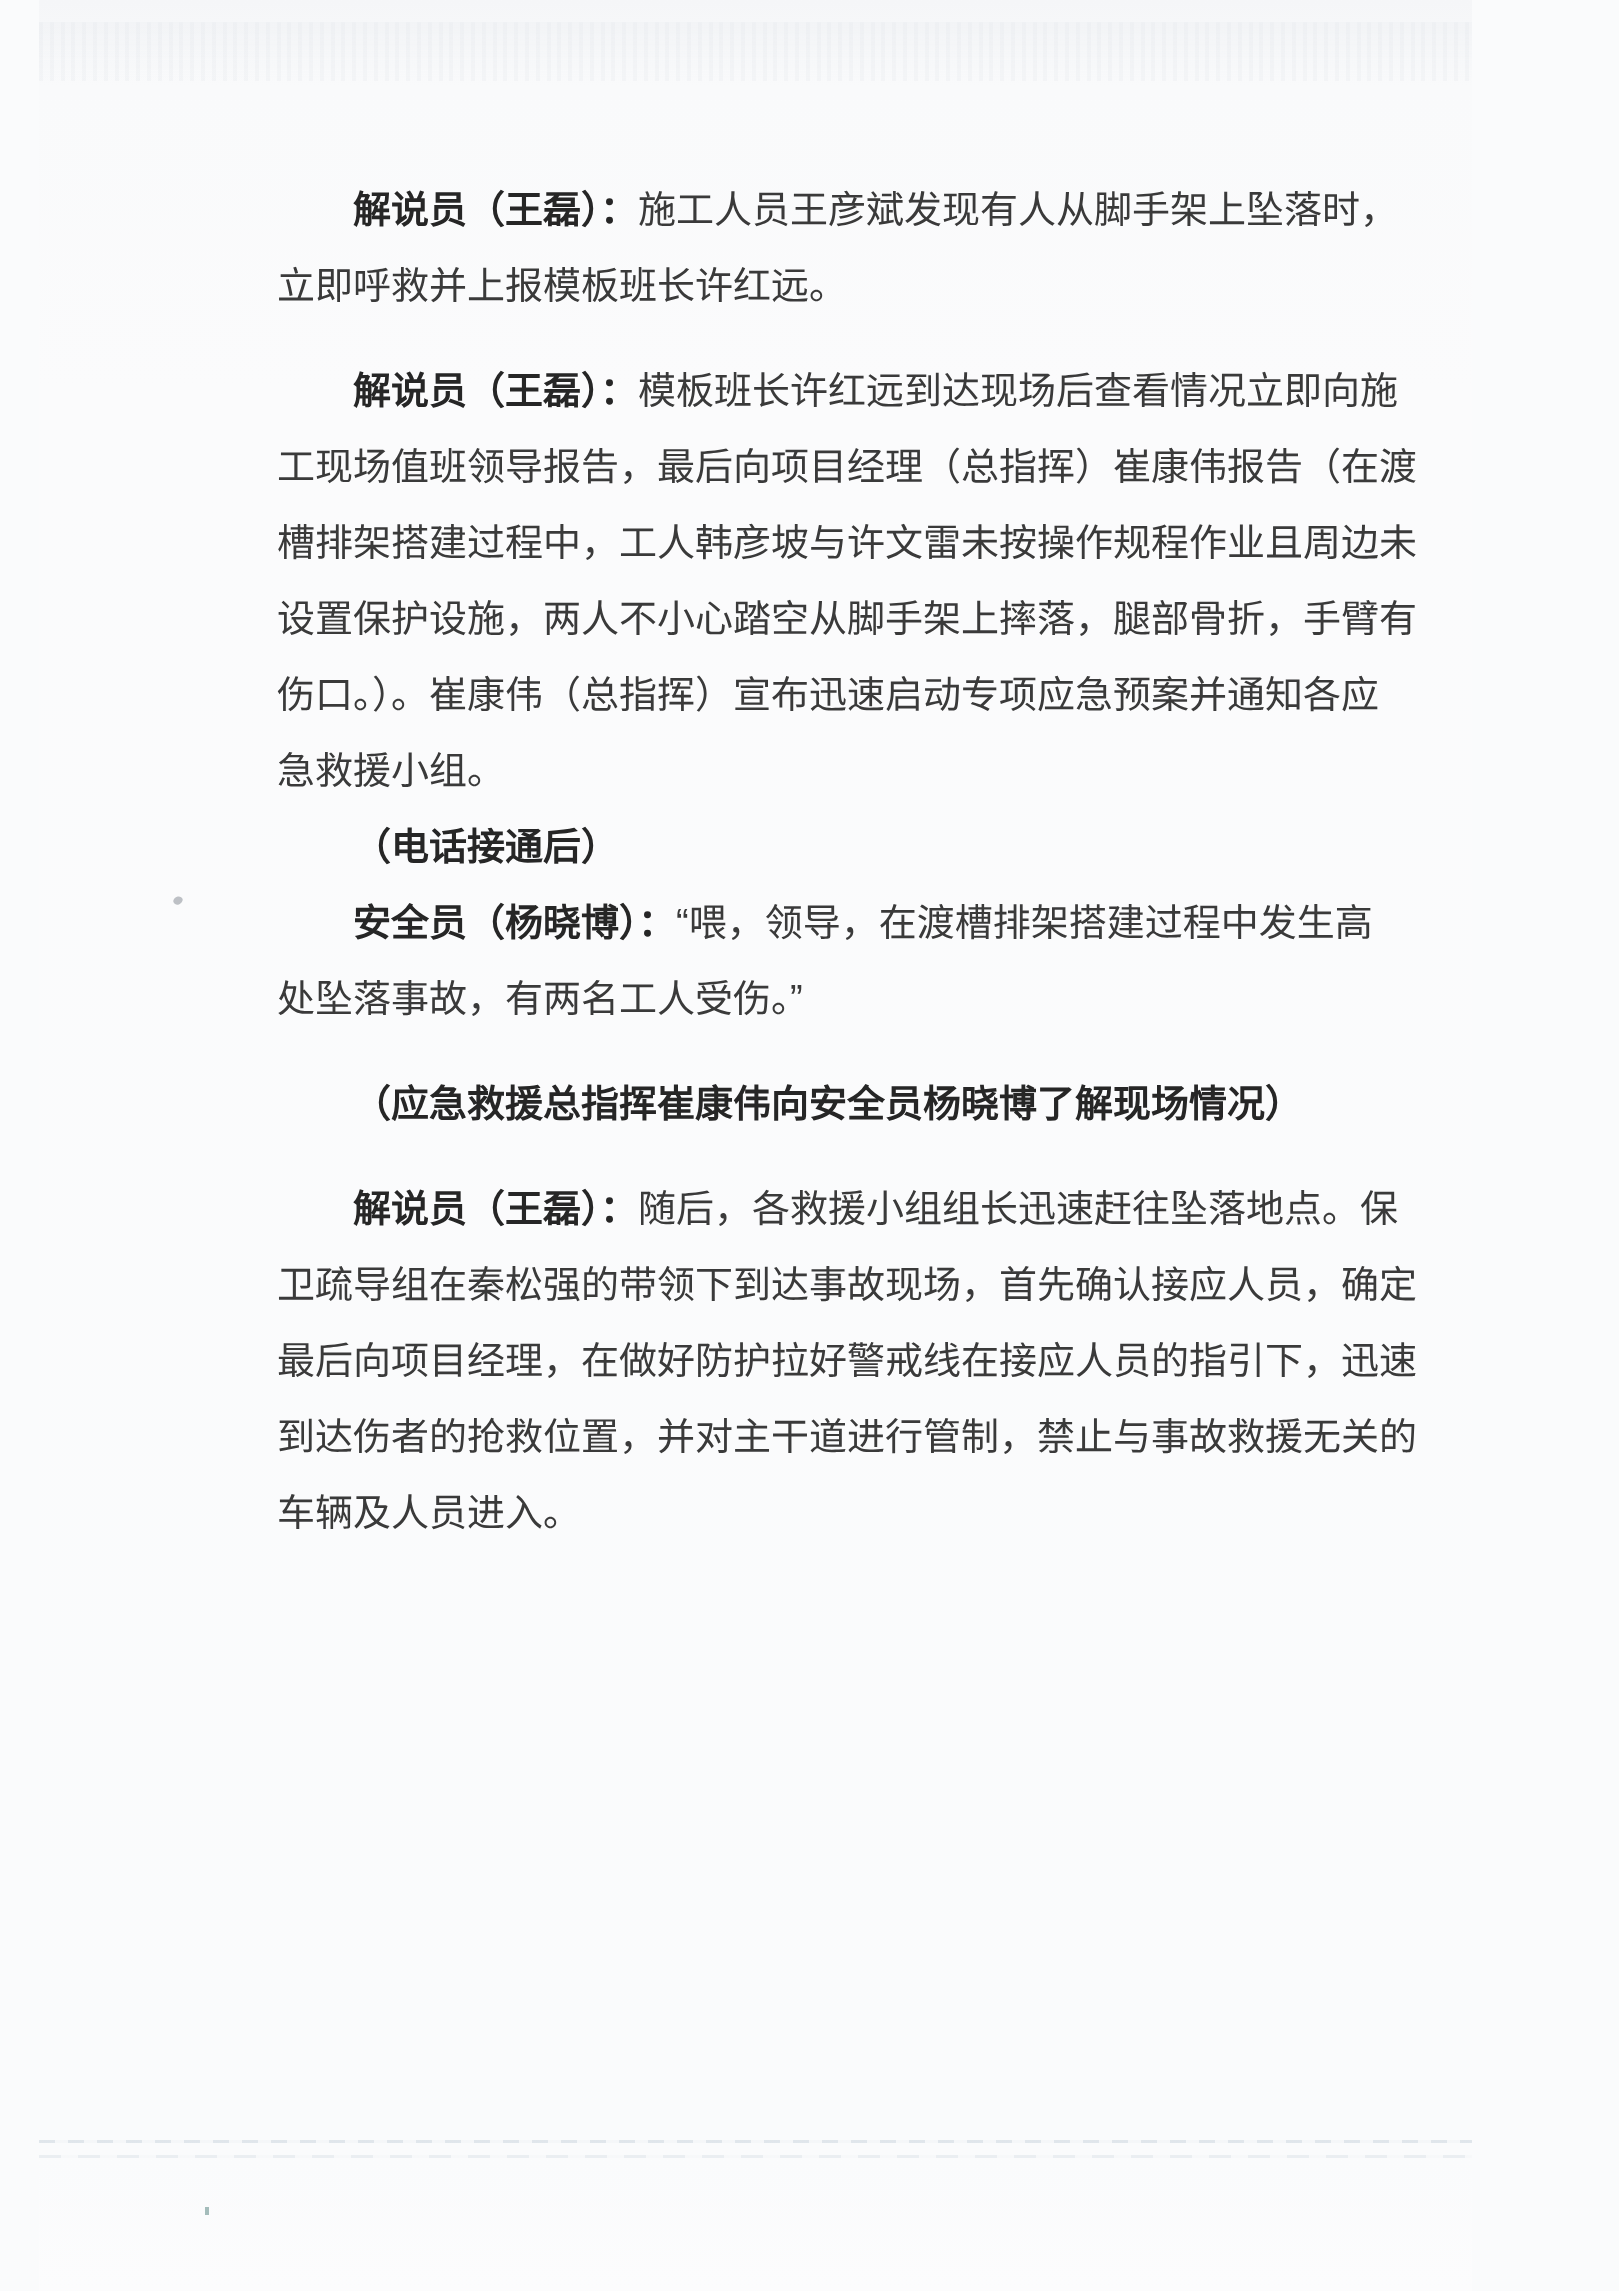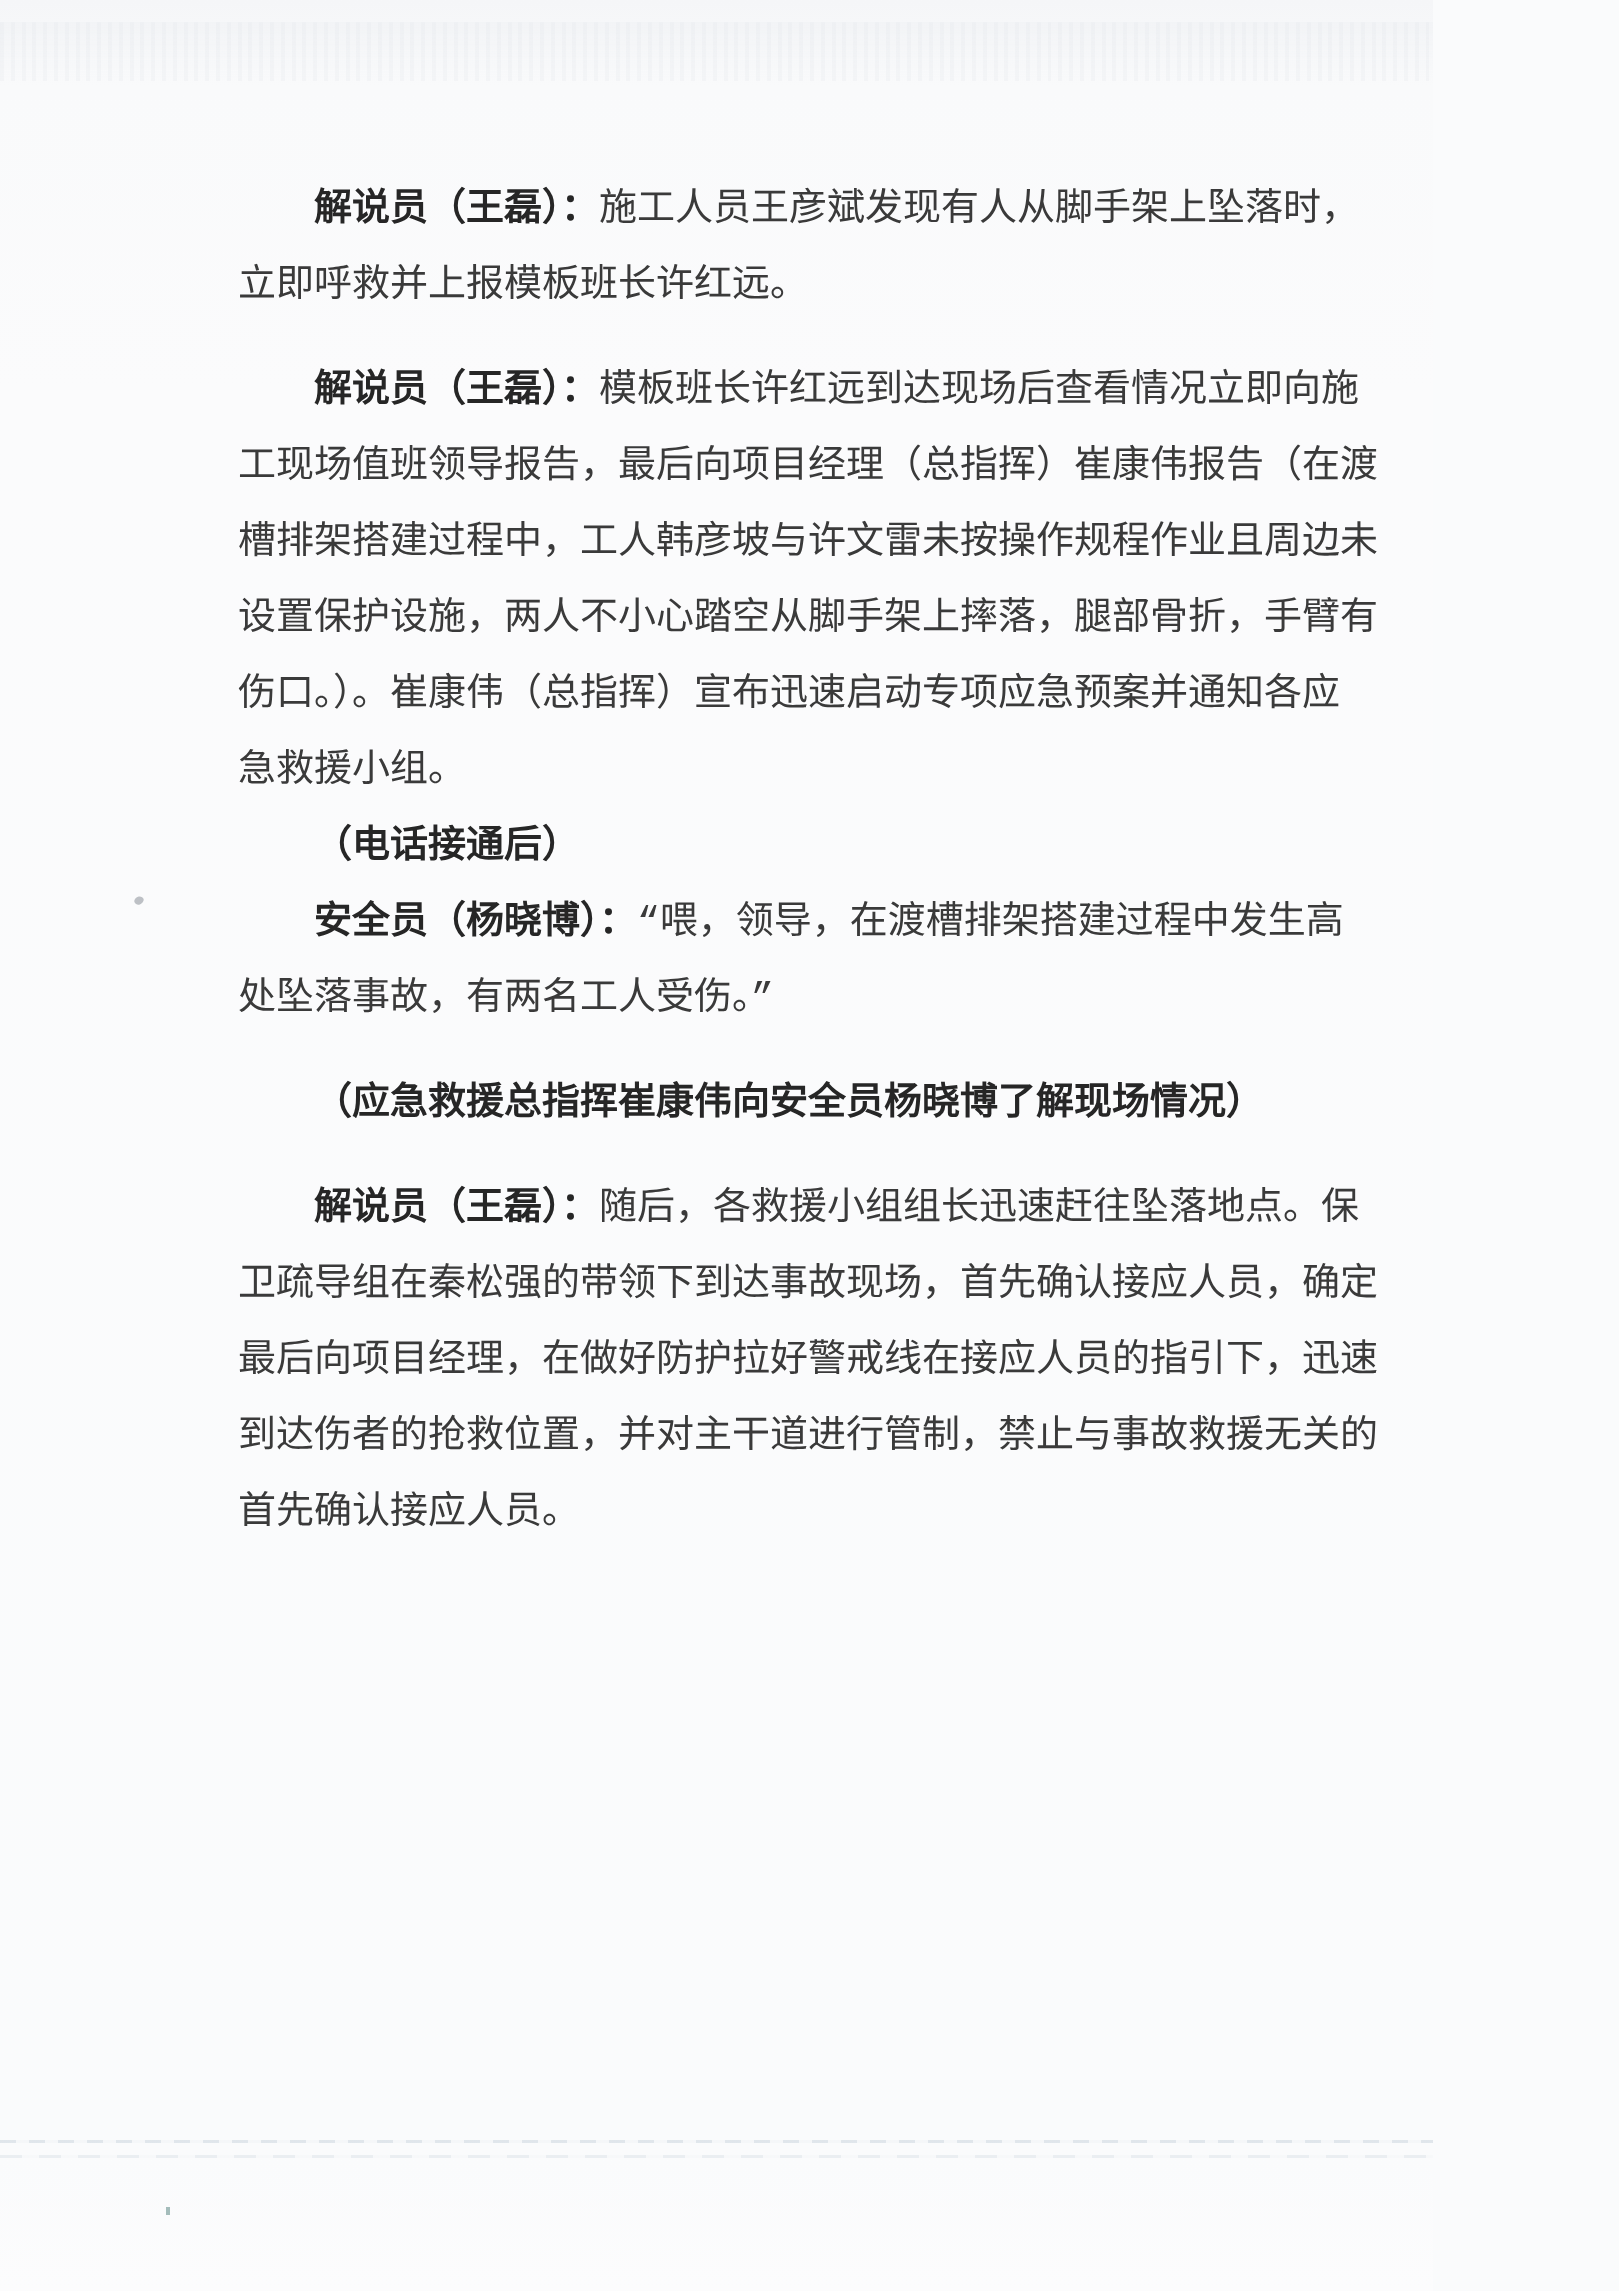--- a/index.html
+++ b/index.html
@@ -7,21 +7,22 @@
     padding: 0;
     background: #fafbfc;
   }
   .page {
     position: relative;
     width: 1433px;
     height: 2292px;
     overflow: hidden;
     background:
       linear-gradient(180deg, #f5f6f8 0px, #f9fafb 88px, #fbfbfc 392px, #fafbfc 2156px, #fcfcfd 2292px);
-    font-family: Liberation Mono, monospace;
+    font-family: Liberation Sans, sans-serif;
+    margin-left: 39px;
   }
   
   .band-top {
     position: absolute;
     left: 0; top: 21.6px;
     width: 100%; height: 59px;
     background:
       repeating-linear-gradient(90deg, rgba(205,210,218,0.20) 0 3.9px, rgba(255,255,255,0) 3.9px 10.8px),
       linear-gradient(180deg, rgba(222,226,232,0.25), rgba(255,255,255,0));
     opacity: .6;
@@ -111,21 +112,21 @@
       <div class="para gap">
       </div>
       <div class="para gap">
         <div class="line first"><span class="run b">（应急救援总指挥崔康伟向安全员杨晓博了解现场情况）</span></div>
       </div>
       <div class="para gap">
         <div class="line first"><span class="run b">解说员（王磊）：</span><span class="run">随后，各救援小组组长迅速赶往坠落地点。保</span></div>
         <div class="line"><span class="run">卫疏导组在秦松强的带领下到达事故现场，首先确认接应人员，确定</span></div>
         <div class="line"><span class="run">最后向项目经理，在做好防护拉好警戒线在接应人员的指引下，迅速</span></div>
         <div class="line"><span class="run">到达伤者的抢救位置，并对主干道进行管制，禁止与事故救援无关的</span></div>
-        <div class="line"><span class="run">首先确认接应人员。</span></div>
+        <div class="line"><span class="run">车辆及人员进入。</span></div>
       </div>
     </div>
   <div class="scan-line scan-line-1"></div>
   <div class="scan-line scan-line-2"></div>
   <div class="speck speck-1"></div>
   <div class="speck speck-2"></div>
 </div>
 
 
 </body></html>

